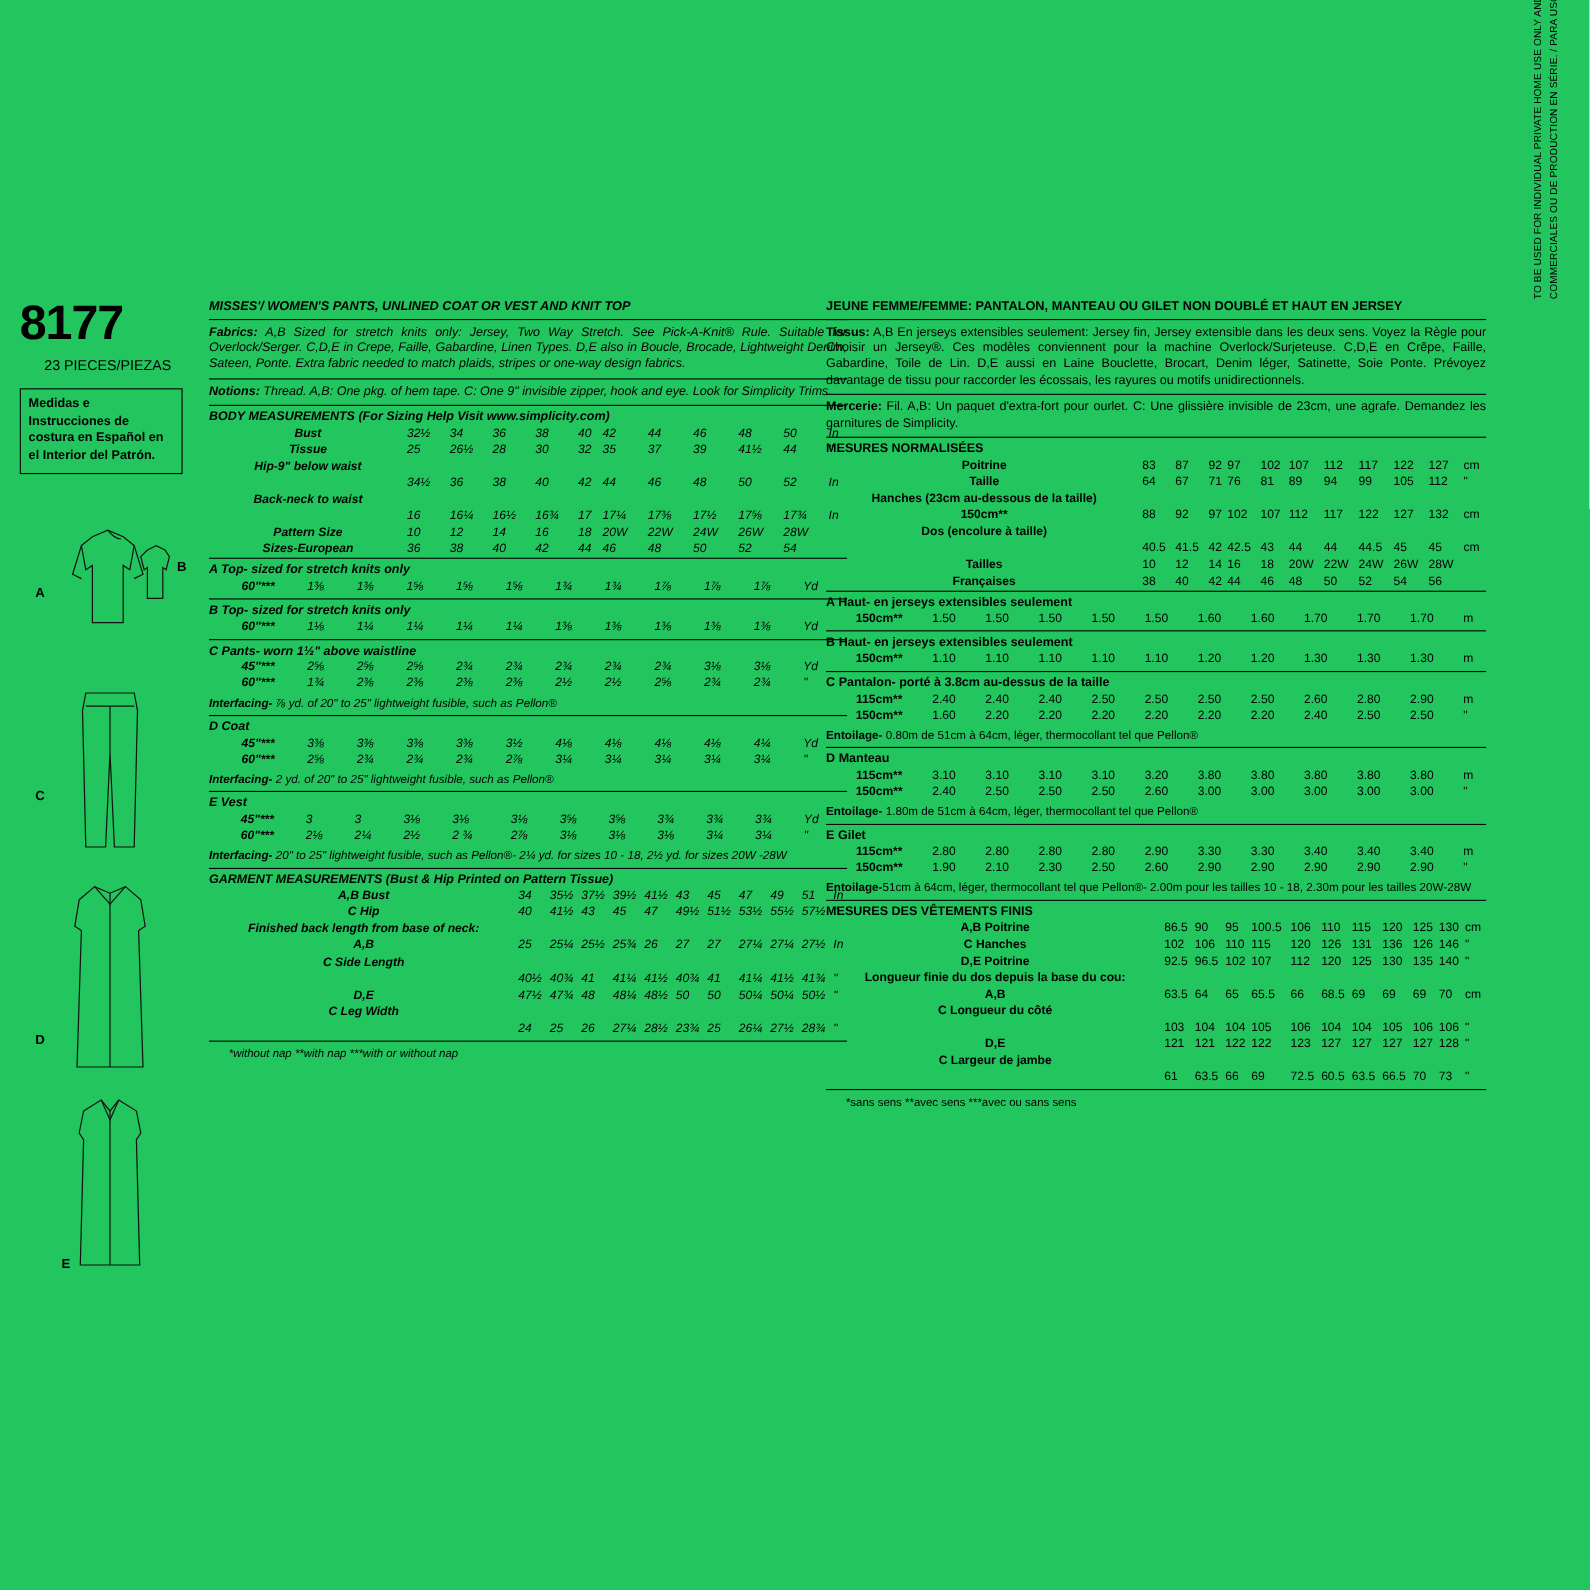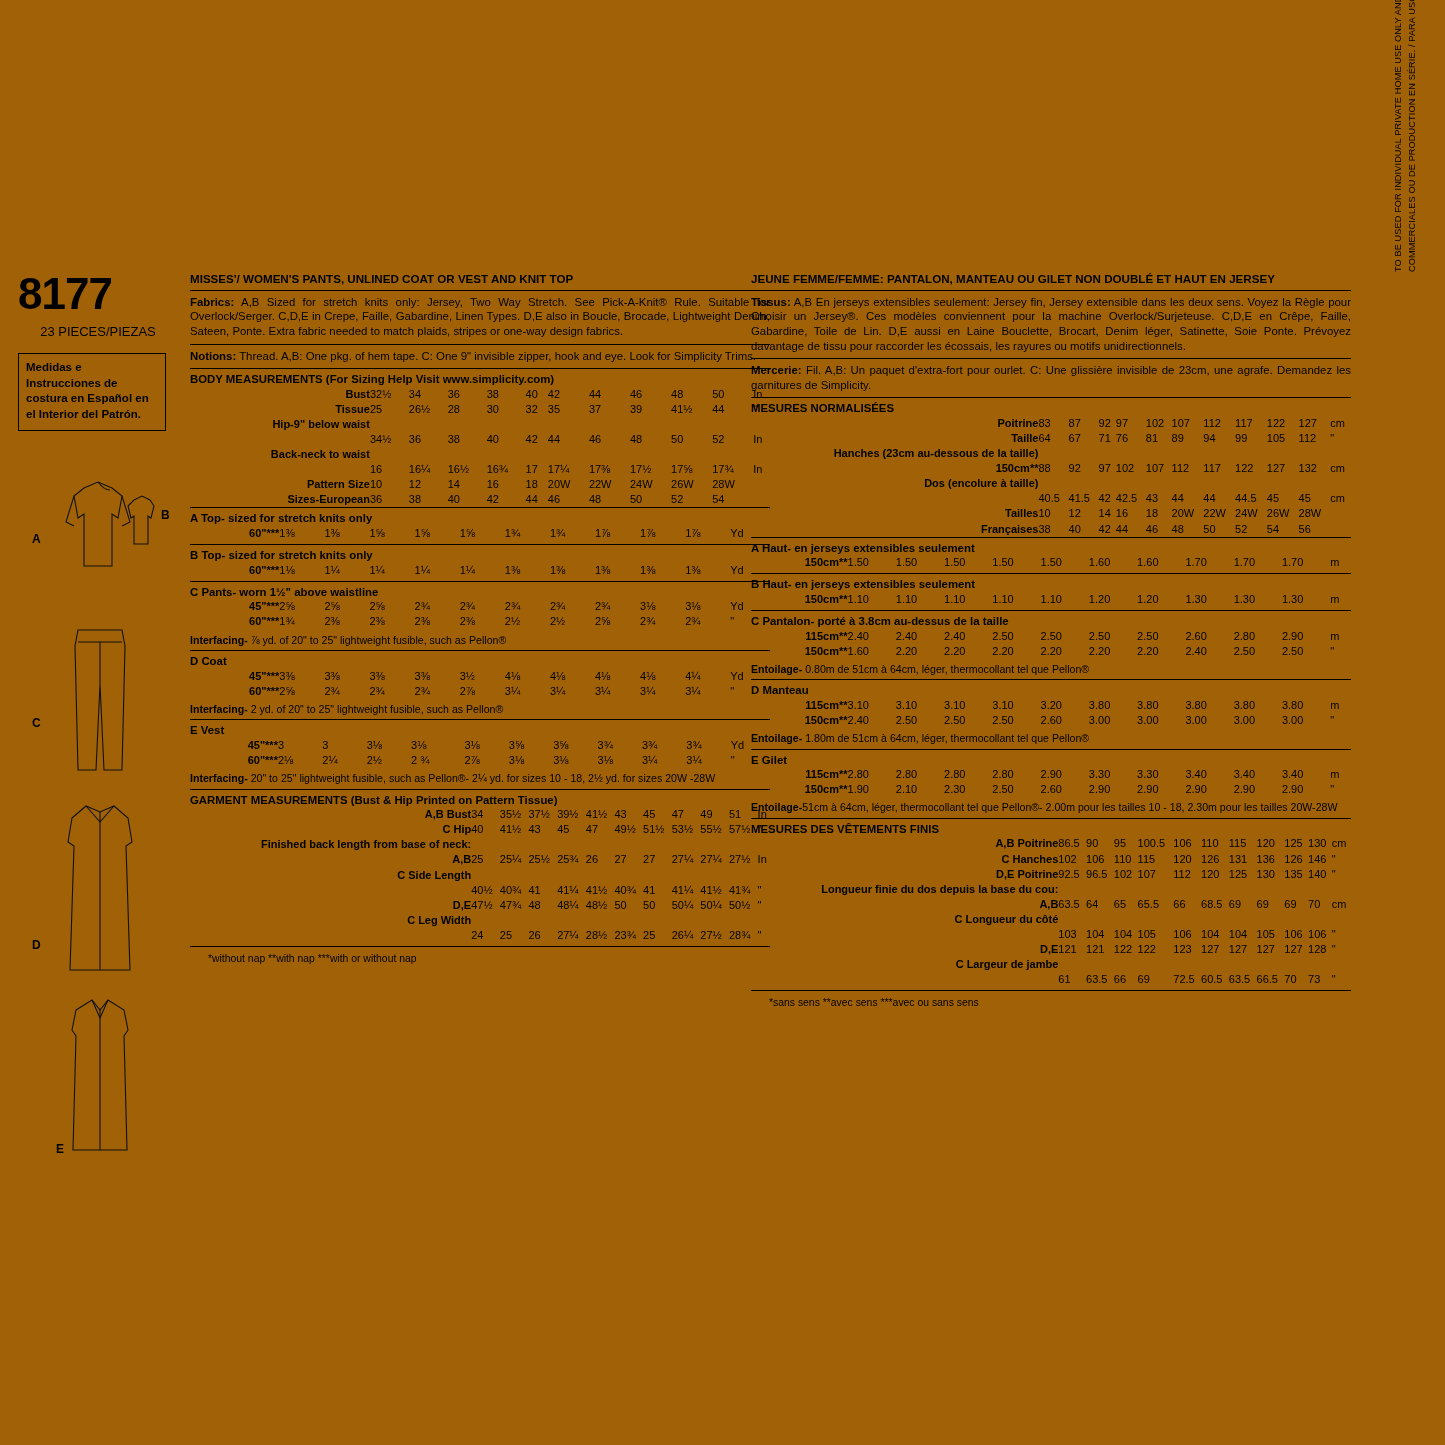--- a/index.html
+++ b/index.html
@@ -1,42 +1,42 @@
 <!DOCTYPE html>
 <html><head>
 <meta charset="utf-8">
 <style>
   html,body{margin:0;padding:0;background:#fff;}
   body{width:1445px;height:1445px;font-family:"Liberation Sans",sans-serif;color:#000;}
-  .page{position:relative;width:1445px;height:1445px;background:#a16207;}
+  .page{position:relative;width:1445px;height:1445px;background:#22c55e;}
 
   
   .idcol{position:absolute;left:18px;top:272px;width:160px;}
   .patnum{font-size:44px;font-weight:bold;letter-spacing:-1px;line-height:1;}
   .pieces{font-size:13px;margin-top:8px;text-align:center;}
   .spanish{margin-top:14px;border:1.5px solid #000;padding:6px 7px 8px 7px;font-size:11.5px;line-height:1.35;font-weight:bold;width:132px;}
 
   
   .sketches{position:absolute;left:26px;top:470px;width:150px;height:690px;}
   .sklabel{position:absolute;font-size:12px;font-weight:bold;}
 
   
   .panel{position:absolute;top:272px;font-size:11.4px;line-height:1.28;}
-  .panelL{left:190px;width:580px;}
+  .panelL{left:190px;width:580px;font-style:italic;}
   .panelR{left:751px;width:600px;}
 
   .ptitle{font-weight:bold;font-size:11.6px;padding-bottom:3px;}
   .hr{border-top:1px solid #000;}
   .blk{padding:4px 0 5px 0;}
   .blk p{margin:0;text-align:justify;}
   b{font-weight:bold;}
 
   table.t{border-collapse:collapse;width:100%;font-size:11px;}
   table.t td{padding:0 0 1px 0;vertical-align:bottom;white-space:nowrap;}
-  .lbl{font-weight:bold;text-align:right;}
+  .lbl{font-weight:bold;text-align:center;}
   .num{text-align:left;}
   .unit{text-align:left;padding-left:6px;}
   .sechead{font-weight:bold;font-size:11.4px;padding-top:3px;}
   .note{font-size:10.6px;padding-top:4px;}
   .footnote{font-size:10.4px;padding-top:5px;margin-left:18px;}
 
   
   .legal{position:absolute;left:1392px;top:272px;width:890px;height:40px;
          transform:rotate(-90deg);transform-origin:0 0;
          font-size:9.2px;line-height:1.5;letter-spacing:0.1px;}

